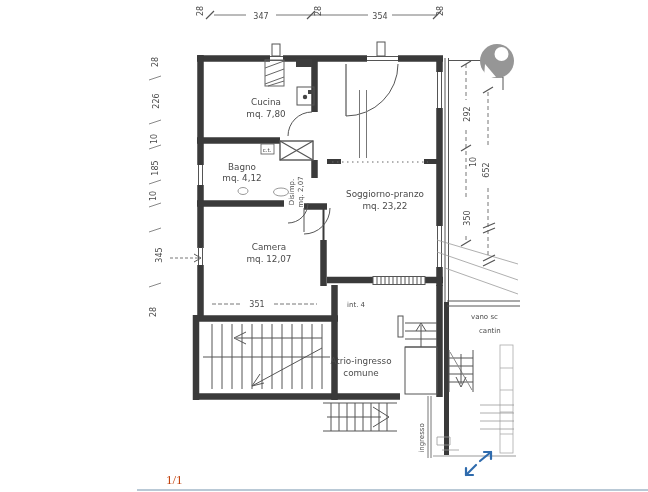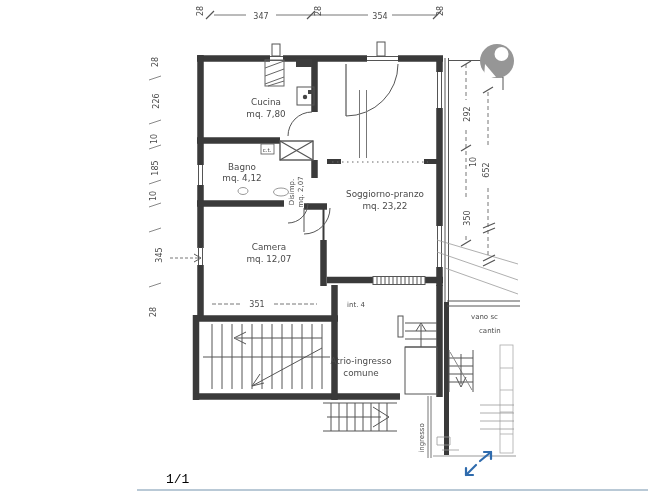--- a/index.html
+++ b/index.html
@@ -2,22 +2,22 @@
 <html><head>
 <meta charset="utf-8">
 <style>
   html,body{margin:0;padding:0;background:#ffffff;}
   .stage{position:relative;width:648px;height:492px;background:#ffffff;overflow:hidden;
          font-family:"DejaVu Sans",sans-serif;}
   .plan-svg{position:absolute;left:0;top:0;}
   .badge{position:absolute;left:479px;top:43px;width:37px;height:37px;}
   .caption-title{position:absolute;left:166px;top:451px;font-family:"Liberation Sans",sans-serif;
          font-weight:bold;font-size:15px;color:#222222;letter-spacing:.2px;}
-  .caption-counter{position:absolute;left:166px;top:472px;font-family:Liberation Mono, monospace;
-         font-size:13px;color:#000000;}
+  .caption-counter{position:absolute;left:166px;top:472px;font-family:Liberation Serif, serif;
+         font-size:13px;color:#c2410c;}
   .expand-btn{position:absolute;left:458px;top:447px;width:40px;height:36px;background:transparent;
          border:none;padding:0;cursor:pointer;}
   .divider{position:absolute;left:137px;top:489px;width:511px;height:2px;background:#b9c9d6;}
   svg text{fill:#4a4a4a;font-family:"DejaVu Sans",sans-serif;}
   .dimtxt{font-size:8px;fill:#555555;}
   .roomtxt{font-size:8.8px;}
   .smalltxt{font-size:7px;}
   .tinytxt{font-size:5.5px;}
 </style>
 </head>

